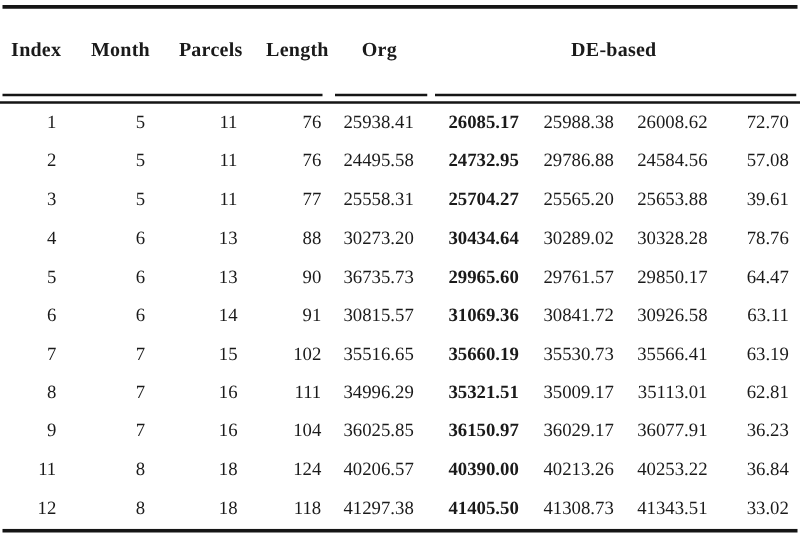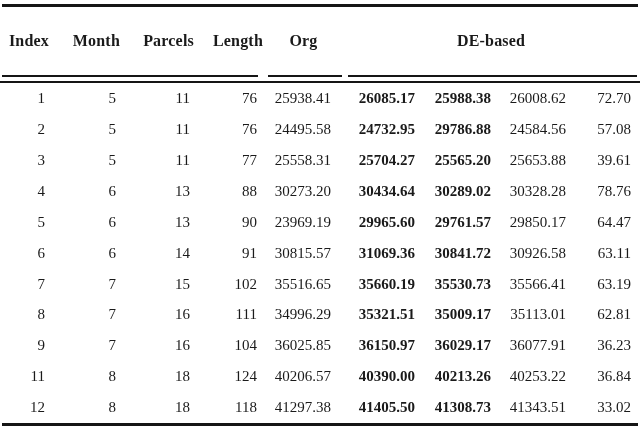--- a/index.html
+++ b/index.html
@@ -70,21 +70,21 @@
   tr.data-row td {
     font-size: 15px;
     text-align: right;
   }
   td.c0 { padding-right: 6px; }
   td.c1 { padding-right: 6px; }
   td.c2 { padding-right: 6px; }
   td.c3 { padding-right: 8px; }
   td.c4 { padding-right: 11px; }
   td.c5 { padding-right: 6px; font-weight: bold; }
-  td.c6 { padding-right: 6px; font-weight: bold; }
+  td.c6 { padding-right: 6px; }
   td.c7 { padding-right: 6px; }
   td.c8 { padding-right: 9px; }
 </style>
 </head>
 <body>
 
 <div class="page">
   <table class="paper-table">
     <colgroup>
       <col style="width:51px">
@@ -177,21 +177,21 @@
           <td class="c5">30434.64</td>
           <td class="c6">30289.02</td>
           <td class="c7">30328.28</td>
           <td class="c8">78.76</td>
         </tr>
         <tr class="data-row">
           <td class="c0">5</td>
           <td class="c1">6</td>
           <td class="c2">13</td>
           <td class="c3">90</td>
-          <td class="c4">23969.19</td>
+          <td class="c4">36735.73</td>
           <td class="c5">29965.60</td>
           <td class="c6">29761.57</td>
           <td class="c7">29850.17</td>
           <td class="c8">64.47</td>
         </tr>
         <tr class="data-row">
           <td class="c0">6</td>
           <td class="c1">6</td>
           <td class="c2">14</td>
           <td class="c3">91</td>

